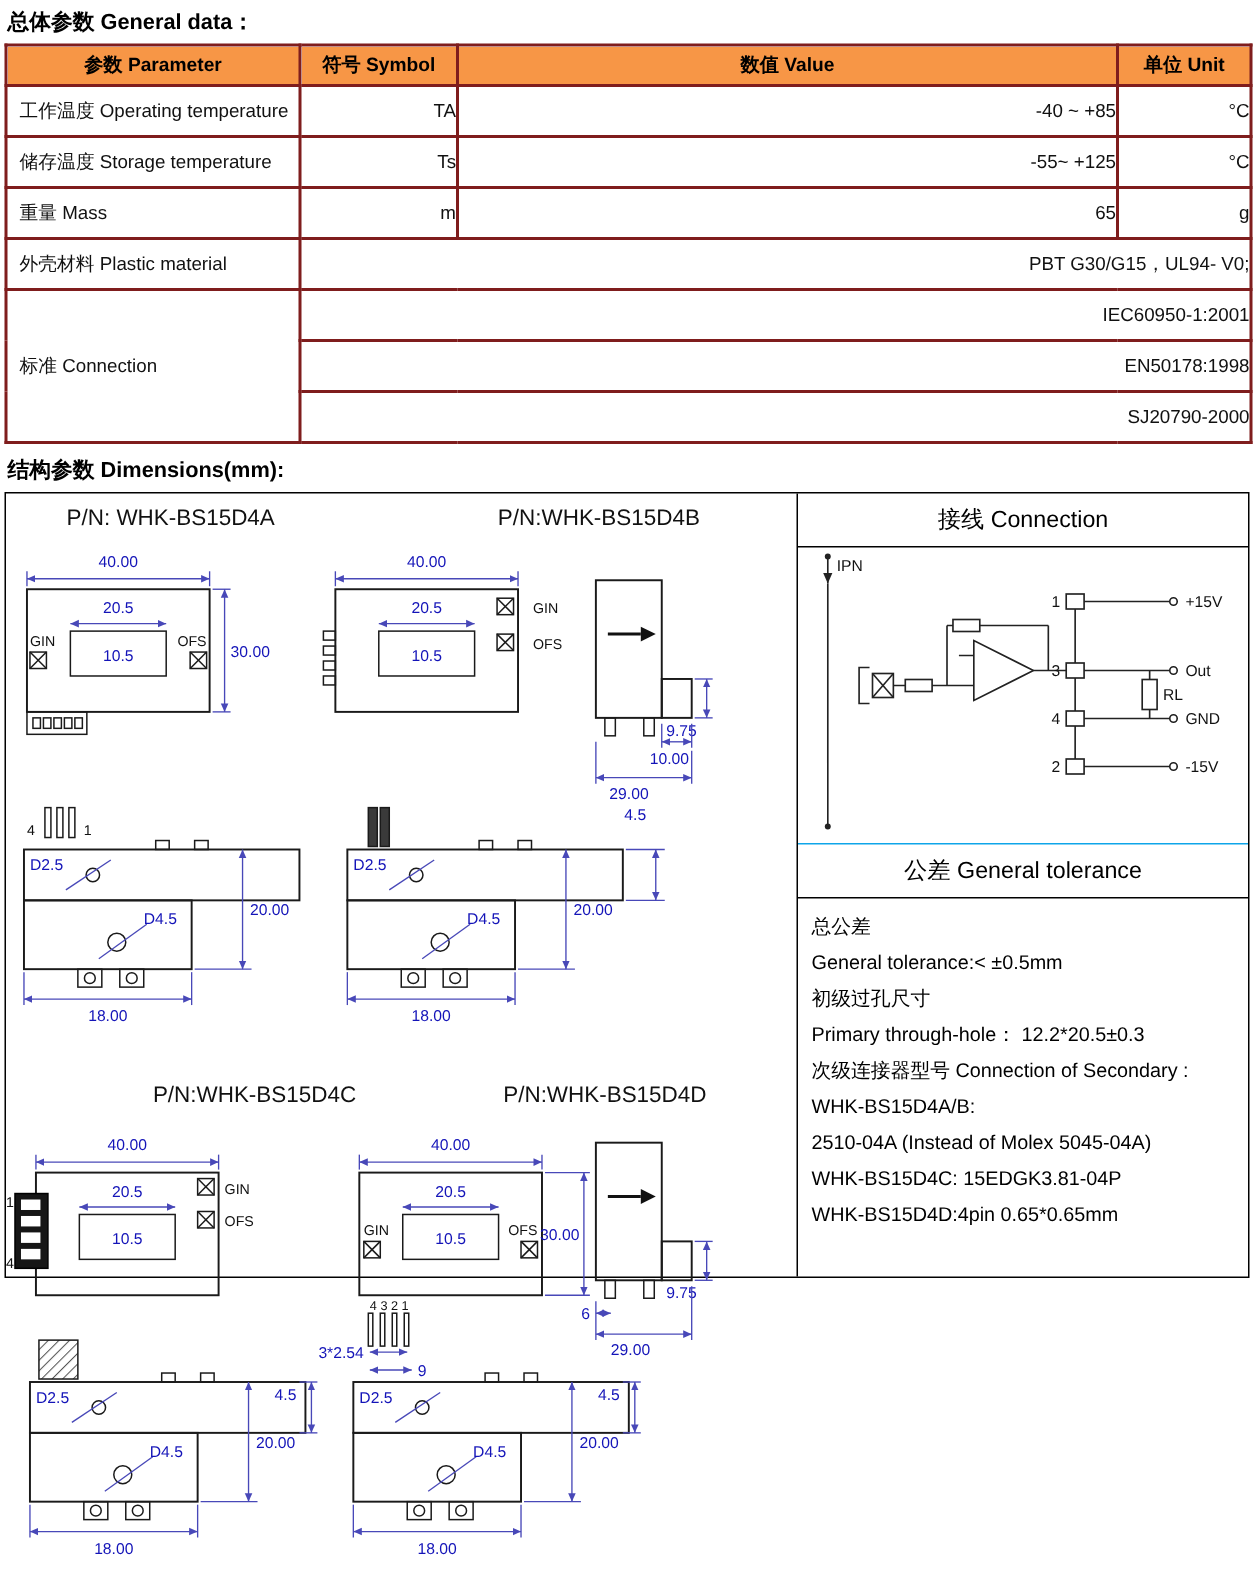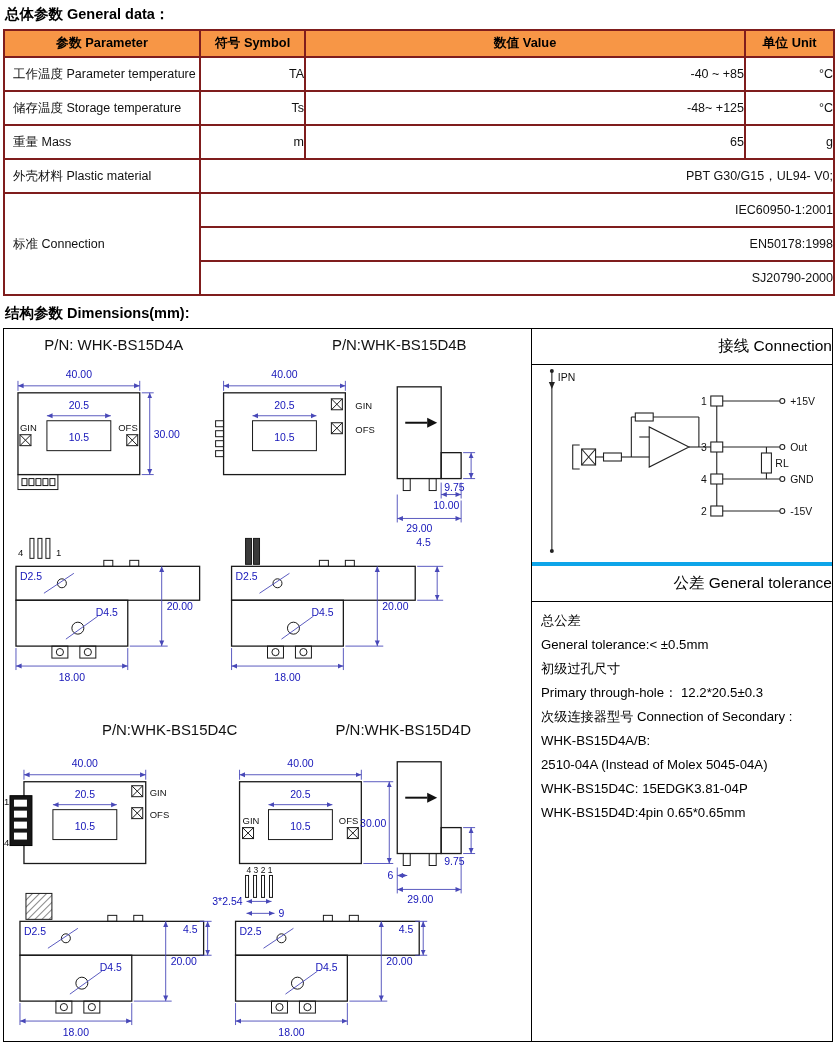--- a/index.html
+++ b/index.html
@@ -5,26 +5,26 @@
   *{box-sizing:border-box}
   html,body{margin:0;padding:0;background:#fff}
   body{font-family:"Liberation Sans","DejaVu Sans",sans-serif;color:#111}
   .page{width:836px;height:1050px;padding:2px 3px;overflow:hidden}
   .sec-heading{font-size:14.5px;font-weight:700;color:#000;margin:3px 0 5px 2px}
   table.general{width:830px;border-collapse:collapse;table-layout:fixed}
   .general th,.general td{border:2px solid #7f1d1d;font-size:12.5px;overflow:hidden;padding:0}
   .general thead th{background:#F79646;height:27px;font-weight:700;font-size:12.8px;color:#000}
   .general td{height:34px;text-align:right}
   .general td.param{text-align:left;padding-left:8px}
-  .dim-box{width:830px;height:714px;border:1.5px solid #000;display:flex;margin-top:3px}
+  .dim-box{width:830px;height:524px;border:1.5px solid #000;display:flex;margin-top:3px}
   .draw-area{flex:0 0 527px;position:relative}
   .right-col{flex:1;border-left:1px solid #000;display:flex;flex-direction:column}
-  .conn-title,.tol-title{text-align:right;font-size:15.5px;font-weight:500;color:#000;padding:7px 0;flex:0 0 auto}
+  .conn-title,.tol-title{text-align:center;font-size:15.5px;font-weight:500;color:#000;padding:7px 0;flex:0 0 auto}
   .conn-title{border-bottom:1px solid #000}
-  .tol-title{border-top:4px solid #0ea5e9;border-bottom:1px solid #000}
+  .tol-title{border-top:1px solid #0ea5e9;border-bottom:1px solid #000}
   .conn-svg{display:block;flex:0 0 auto}
   .tol-lines{padding:7px 9px;font-size:13.2px;line-height:24px;flex:1;color:#000}
   
   .oL{stroke:#1a1a1a;fill:none;stroke-width:1.3}
   .oT{stroke:#1a1a1a;fill:none;stroke-width:1}
   .fil{fill:#3a3a3a;stroke:#1a1a1a;stroke-width:1}
   .cb{fill:#161616;stroke:#000;stroke-width:1}
   .wp{fill:#fff;stroke:none}
   .dL{stroke:#4848b8;fill:none;stroke-width:0.9}
   .dT{fill:#1414b8;font-size:10.5px}
@@ -53,29 +53,29 @@
     <thead>
       <tr>
         <th>参数 Parameter</th>
         <th>符号 Symbol</th>
         <th>数值 Value</th>
         <th>单位 Unit</th>
       </tr>
     </thead>
     <tbody>
       <tr>
-        <td class="param">工作温度 Parameter temperature</td>
+        <td class="param">工作温度 Operating temperature</td>
         <td>TA</td>
         <td>-40 ~ +85</td>
         <td>°C</td>
       </tr>
       <tr>
         <td class="param">储存温度 Storage temperature</td>
         <td>Ts</td>
-        <td>-48~ +125</td>
+        <td>-55~ +125</td>
         <td>°C</td>
       </tr>
       <tr>
         <td class="param">重量  Mass</td>
         <td>m</td>
         <td>65</td>
         <td>g</td>
       </tr>
       <tr>
         <td class="param">外壳材料  Plastic material</td>

